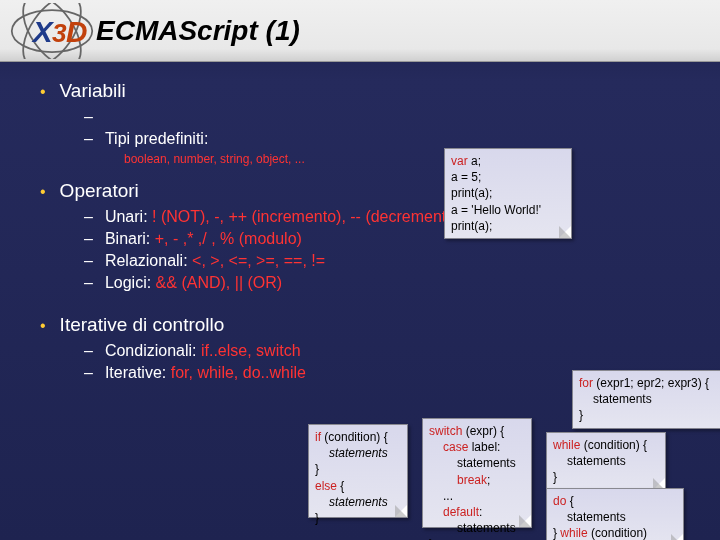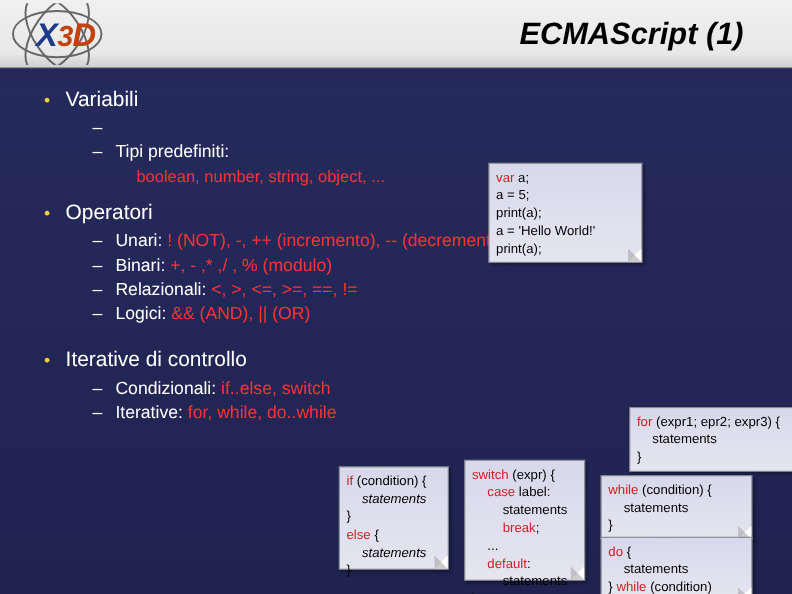--- a/index.html
+++ b/index.html
@@ -22,21 +22,21 @@
   }
   .logo {
     width: 88px;
     height: 56px;
     margin-left: 8px;
     position: relative;
   }
   .logo svg { width: 100%; height: 100%; }
   .title {
     flex: 1;
-    text-align: right;
+    text-align: left;
     font-size: 28px;
     font-weight: bold;
     font-style: italic;
     color: #000;
     padding-right: 44px;
   }
   .content {
     padding: 18px 40px 10px 40px;
     font-size: 15px;
   }
@@ -51,21 +51,21 @@
   .subbullet {
     display: flex;
     align-items: baseline;
     margin-left: 44px;
     margin-bottom: 4px;
     font-size: 16px;
   }
   .subbullet .dash { margin-right: 12px; }
   .subsub {
     margin-left: 84px;
-    font-size: 15px;
+    font-size: 12px;
     margin-bottom: 2px;
   }
   .kw { color: #ff3333; }
   .codebox {
     position: absolute;
     background: linear-gradient(to bottom, #d8d8ec 0%, #e5e5f0 100%);
     border: 1px solid rgba(0,0,0,0.4);
     box-shadow: 2px 2px 3px rgba(0,0,0,0.35);
     color: #000;
     font-size: 12px;
@@ -87,25 +87,25 @@
     content: "";
     position: absolute;
     right: 0;
     bottom: -12px;
     width: 0;
     height: 0;
     border-left: 12px solid #999;
     border-top: 12px solid transparent;
     opacity: 0.5;
   }
-  .box1 { top: 148px; left: 444px; width: 140px; }
+  .box1 { top: 148px; left: 444px; width: 128px; }
   .box2 { top: 424px; left: 308px; width: 100px; height: 94px; }
   .box3 { top: 418px; left: 422px; width: 110px; height: 110px; }
   .box4 { top: 370px; left: 546px; width: 164px; margin-left: 26px; }
-  .box5 { top: 432px; left: 546px; width: 138px; }
+  .box5 { top: 432px; left: 546px; width: 120px; }
   .box6 { top: 488px; left: 546px; width: 138px; }
   .ind { padding-left: 14px; display: block; }
   .ind2 { padding-left: 28px; display: block; }
 </style>
 </head>
 <body>
 
 <div class="header">
   <div class="logo">
     <svg viewBox="0 0 100 64">

